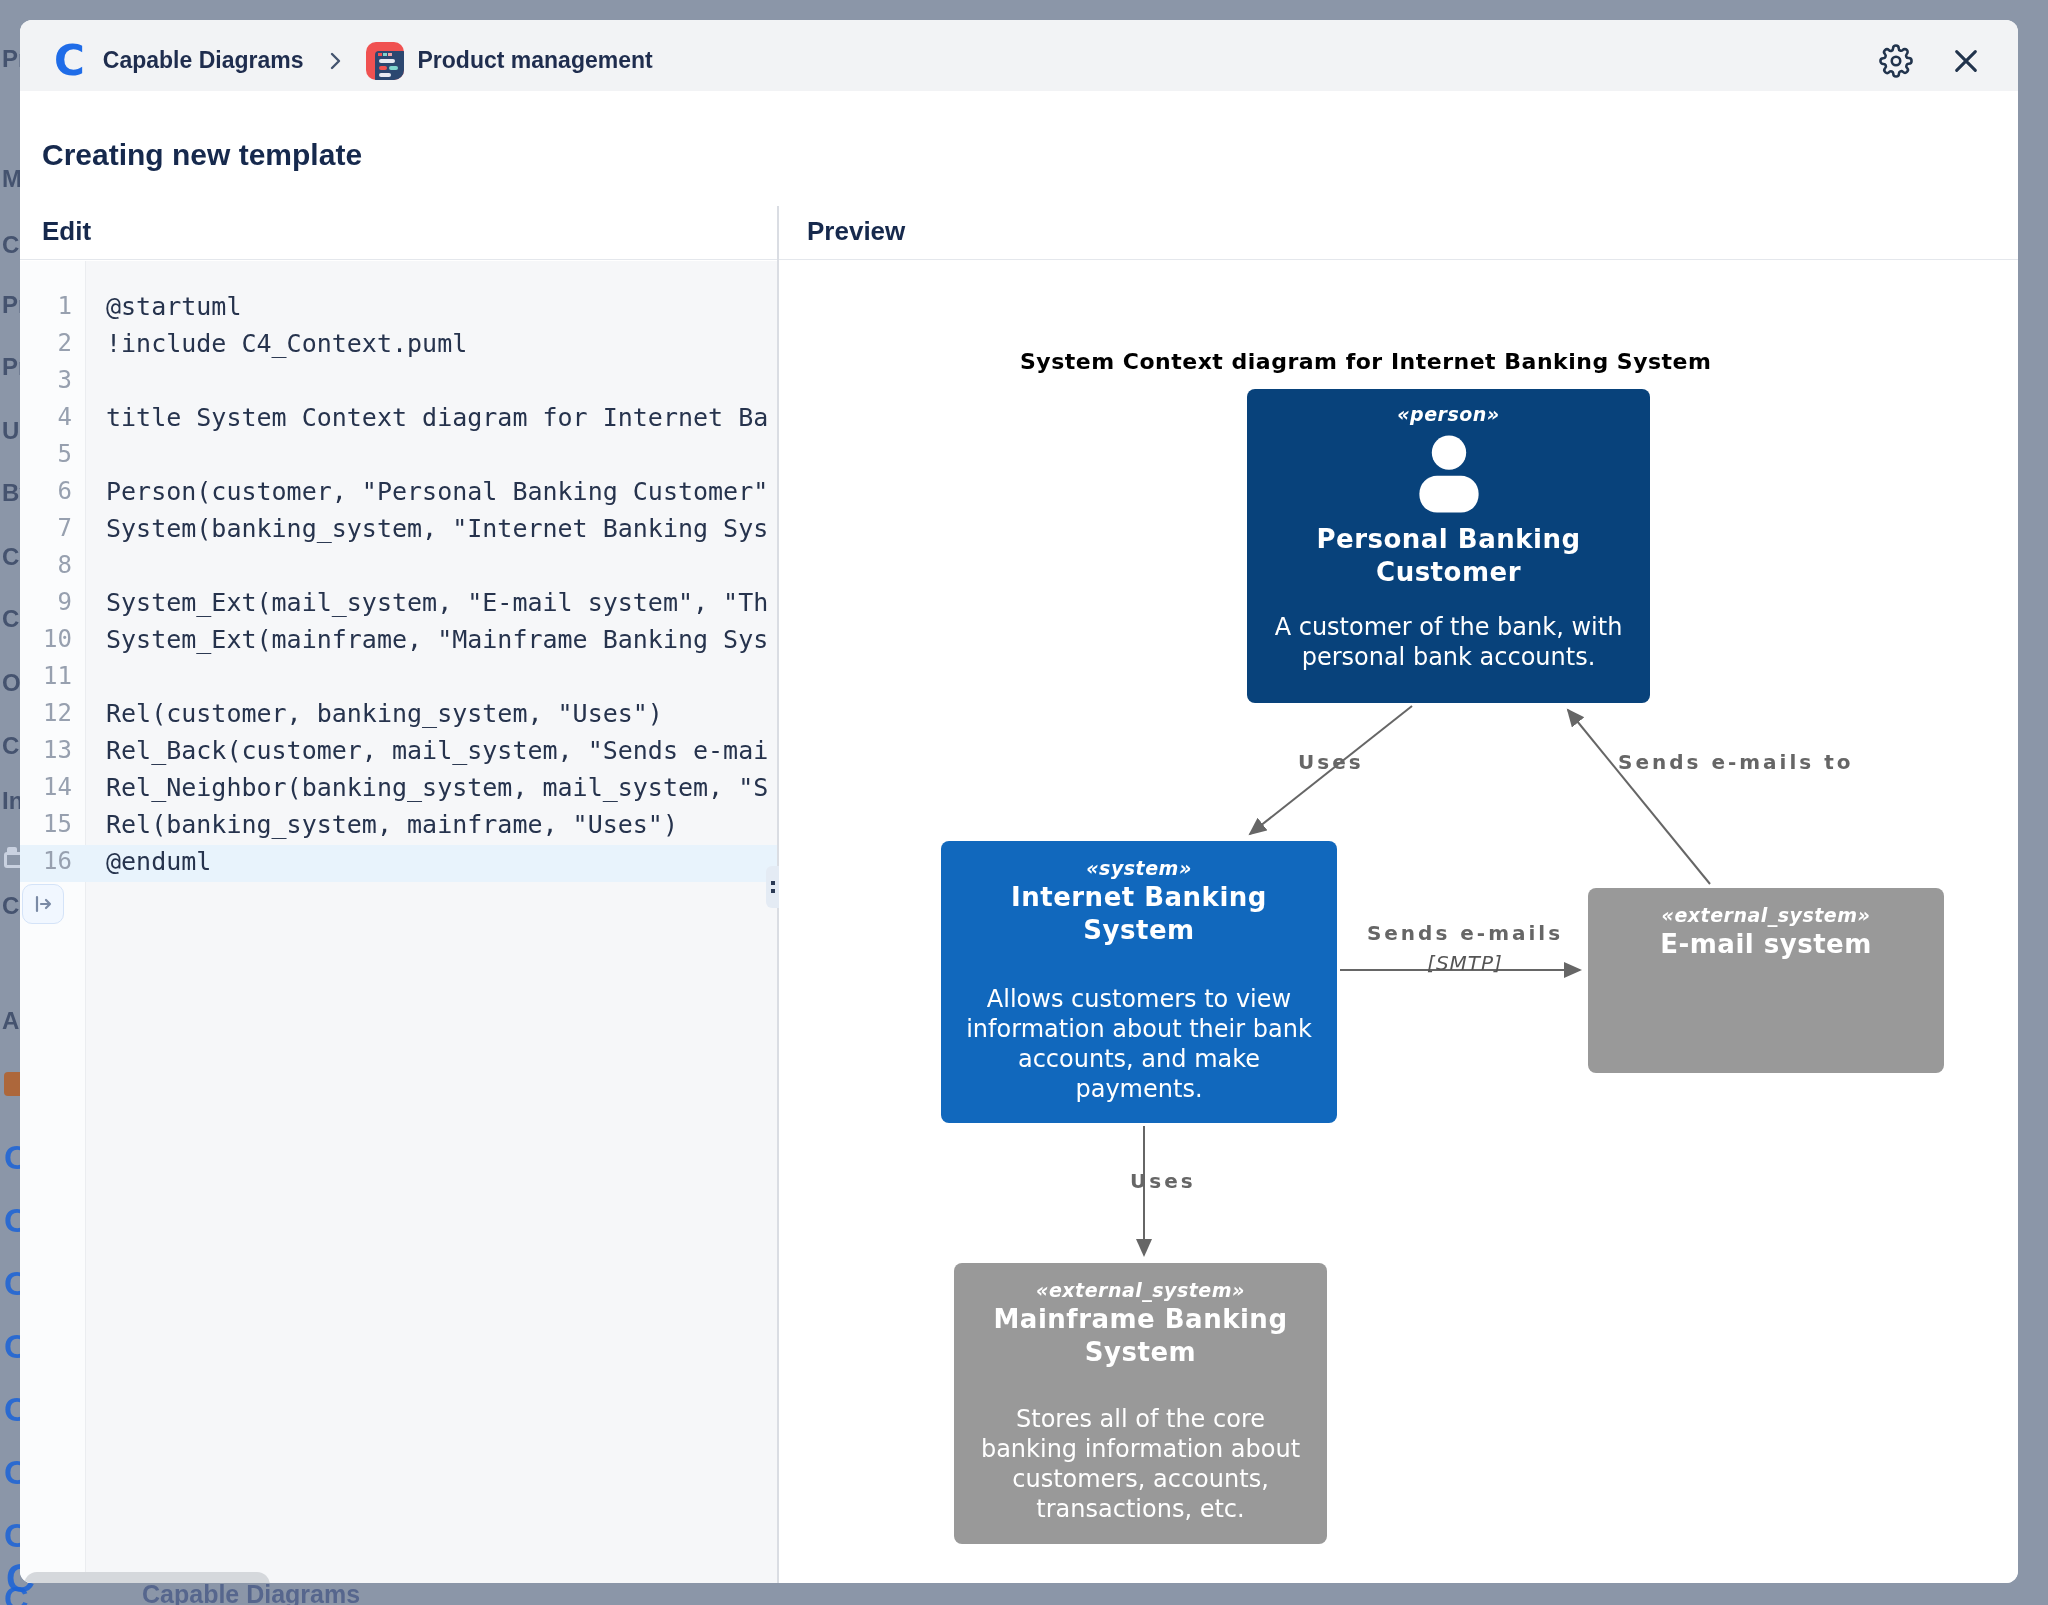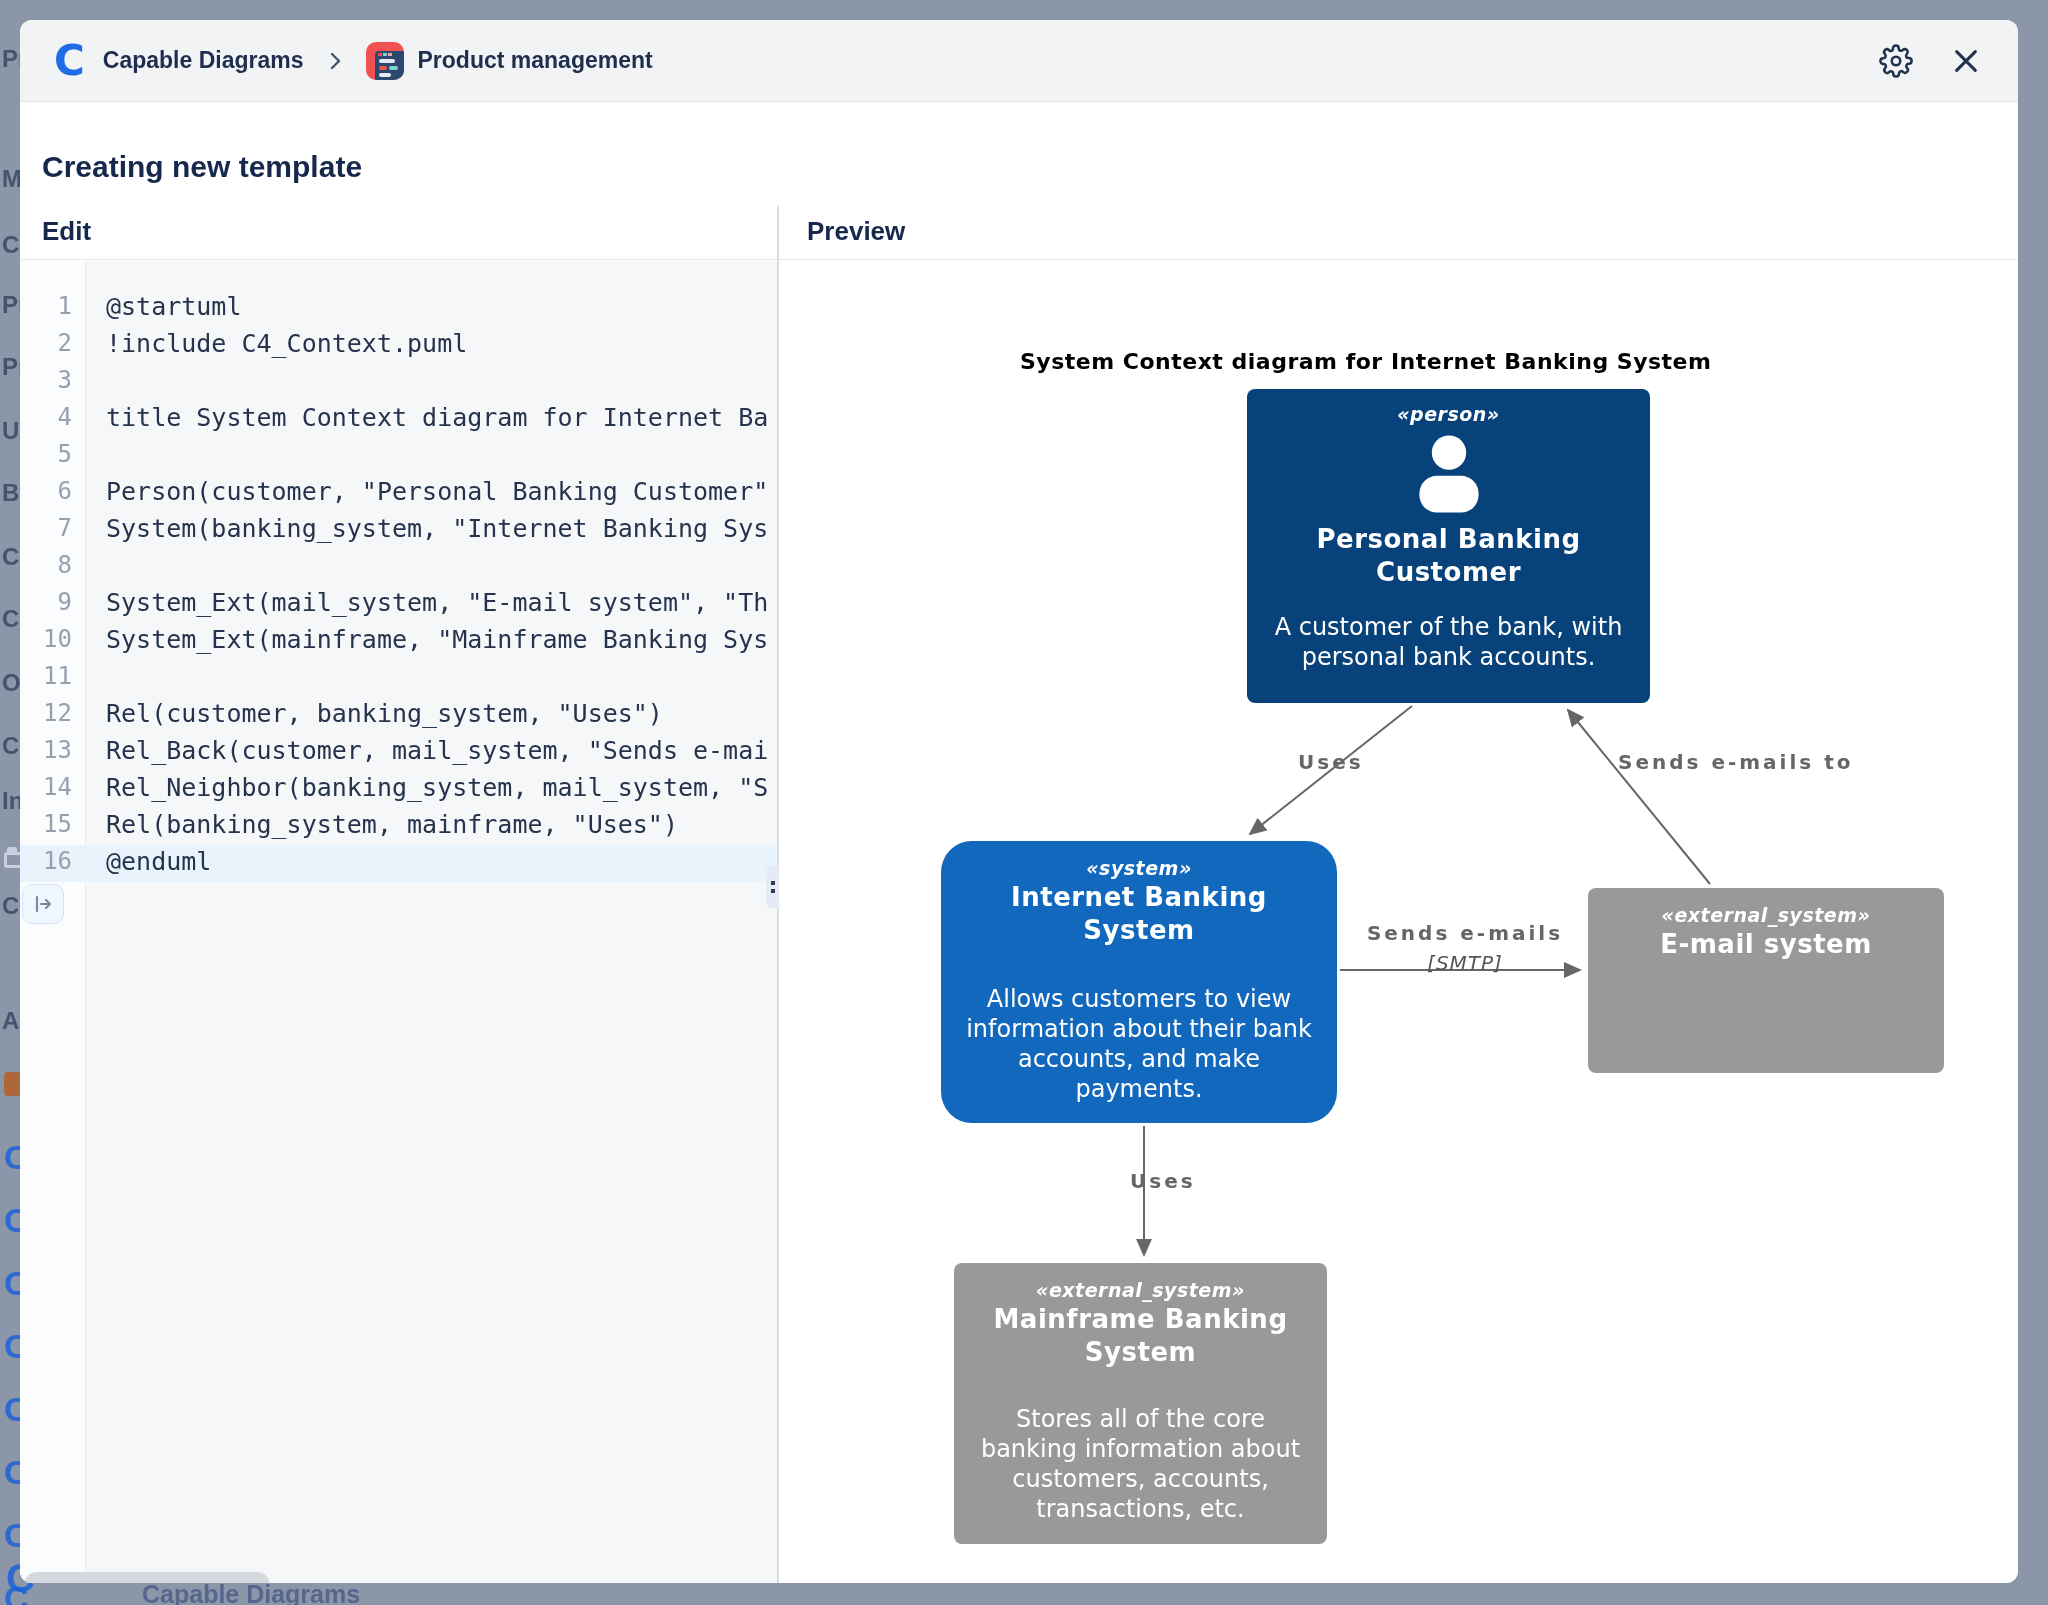--- a/index.html
+++ b/index.html
@@ -39,21 +39,21 @@
                overflow:hidden; margin-right:14px; flex:0 0 auto; }
   .prod-inner { position:absolute; left:9px; top:9px; width:29px; height:29px; background:#2c4770;
                border-radius:4px 0 0 0; }
   .prod-inner .dots { position:absolute; top:2px; left:3px; width:14px; height:3px;
                background:linear-gradient(90deg,#f05151 0 4px,#2c4770 4px 5px,#7fd4cf 5px 9px,#2c4770 9px 10px,#f0a3a3 10px 14px); }
   .prod-bar { position:absolute; left:4px; height:4px; border-radius:2px; }
   .topbar-actions { margin-left:auto; display:flex; align-items:center; gap:34px; }
   .iconbtn { width:36px; height:36px; display:flex; align-items:center; justify-content:center; cursor:pointer; }
 
   
-  .titlerow { position:absolute; left:0; top:83px; width:100%; height:123px; background:#fff;
+  .titlerow { position:absolute; left:0; top:71px; width:100%; height:123px; background:#fff;
               border-bottom:1px solid #eceff2; display:flex; align-items:center; padding:6px 42px 0 22px; }
   .page-title { font-size:30px; font-weight:700; color:#16294d; }
   .btns { margin-left:auto; display:flex; gap:26px; }
   .btn { border:none; border-radius:8px; font-size:22px; font-weight:600; cursor:pointer;
          font-family:"Liberation Sans", sans-serif; }
   .btn-cancel { width:124px; height:62px; background:#e9f2ff; color:#0b61e4; }
   .btn-save { width:112px; height:62px; background:#0b61e4; color:#ffffff; }
 
   
   .paneheads { position:absolute; left:0; top:186px; width:100%; height:54px; background:#fff;
@@ -88,21 +88,21 @@
   .preview-pane { position:absolute; left:759px; top:241px; width:1239px; height:1322px; background:#fff; overflow:hidden; }
   .dg { position:absolute; font-family:"DejaVu Sans", sans-serif; }
   .dg-title { left:241px; top:88px; width:780px; font-size:22px; font-weight:700;
               color:#000; letter-spacing:.5px; }
   .node { position:absolute; border-radius:8px; color:#fff; text-align:center;
           font-family:"DejaVu Sans", sans-serif; display:flex; flex-direction:column; align-items:center; }
   .node .stereo { font-style:italic; font-weight:600; font-size:19px; letter-spacing:.5px;text-align:right; }
   .node .nname { font-weight:700; font-size:26px; line-height:1.25; letter-spacing:.5px; }
   .node .ndesc { font-size:24px; line-height:1.25; }
   .node-person   { left:468px; top:128px; width:403px; height:314px; background:#08427b; padding:14px 22px; }
-  .node-system   { left:162px; top:580px; width:396px; height:282px; background:#1168bd; padding:16px 22px;border-radius:31px; }
+  .node-system   { left:162px; top:580px; width:396px; height:282px; background:#1168bd; padding:16px 22px; }
   .node-email    { left:809px; top:627px; width:356px; height:185px; background:#999999; padding:16px 18px; }
   .node-mainframe{ left:175px; top:1002px; width:373px; height:281px; background:#999999; padding:16px 22px; }
   .edge-label { position:absolute; font-family:"DejaVu Sans", sans-serif; font-size:20px; font-weight:700;
                 color:#666; letter-spacing:3px; white-space:nowrap; }
   .edge-sub { position:absolute; font-family:"DejaVu Sans", sans-serif; font-size:20px; font-style:italic;
                 color:#555; letter-spacing:1px; white-space:nowrap; text-align:center; }
   .arrows { position:absolute; left:0; top:0; width:1239px; height:1322px; pointer-events:none; }
 </style>
 </head>
 <body>

